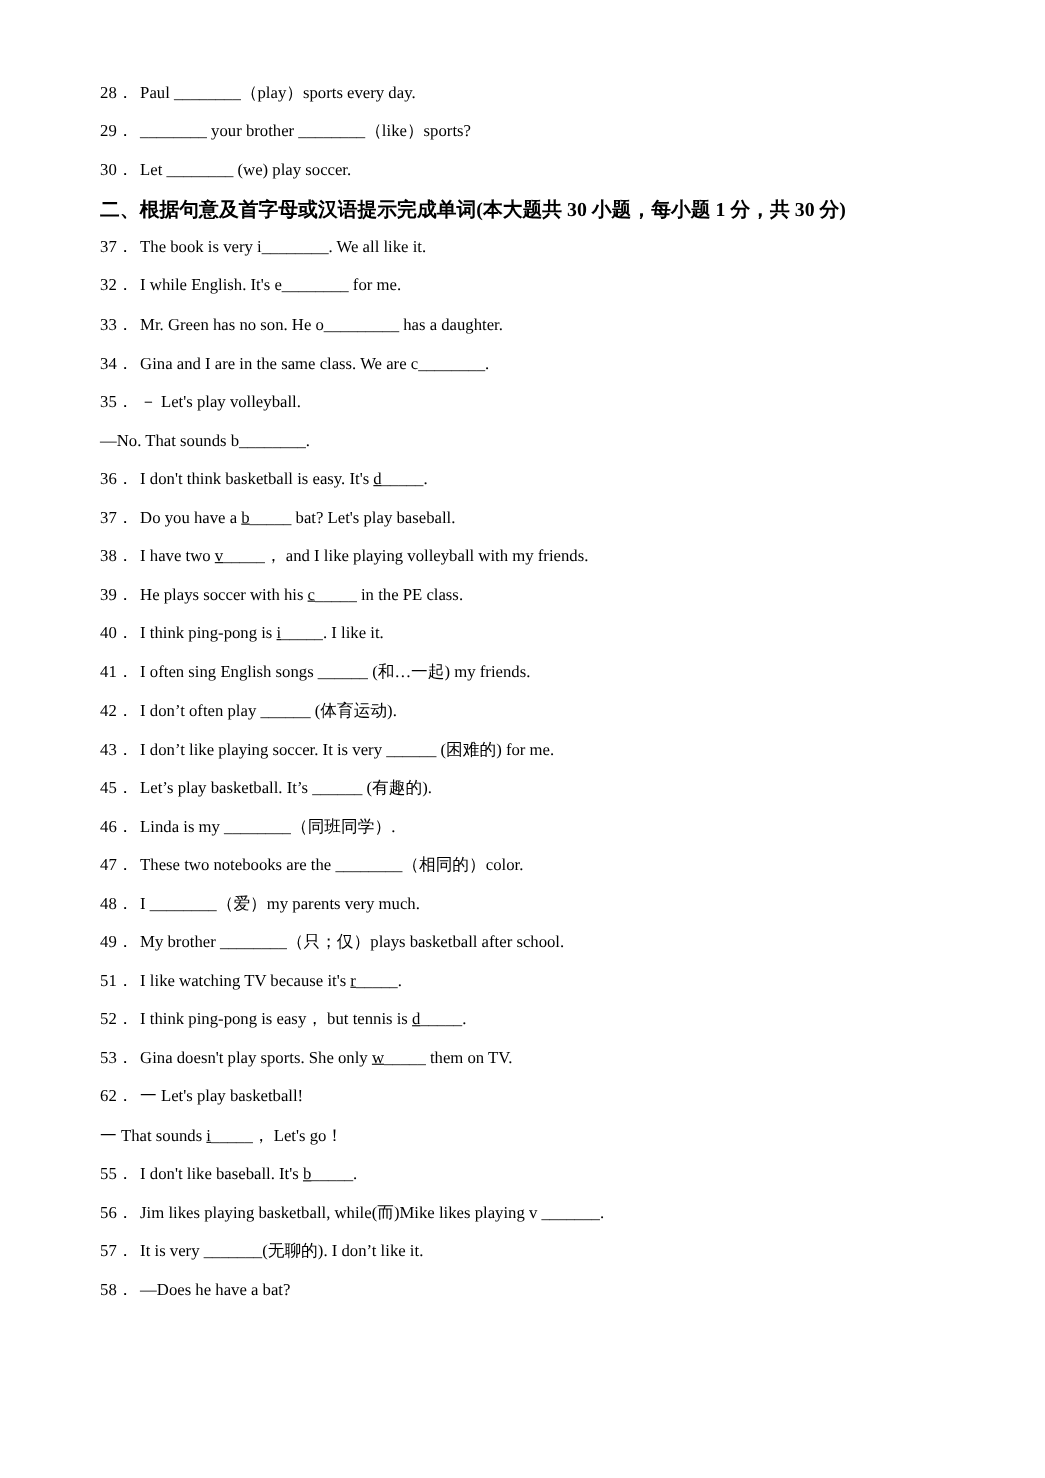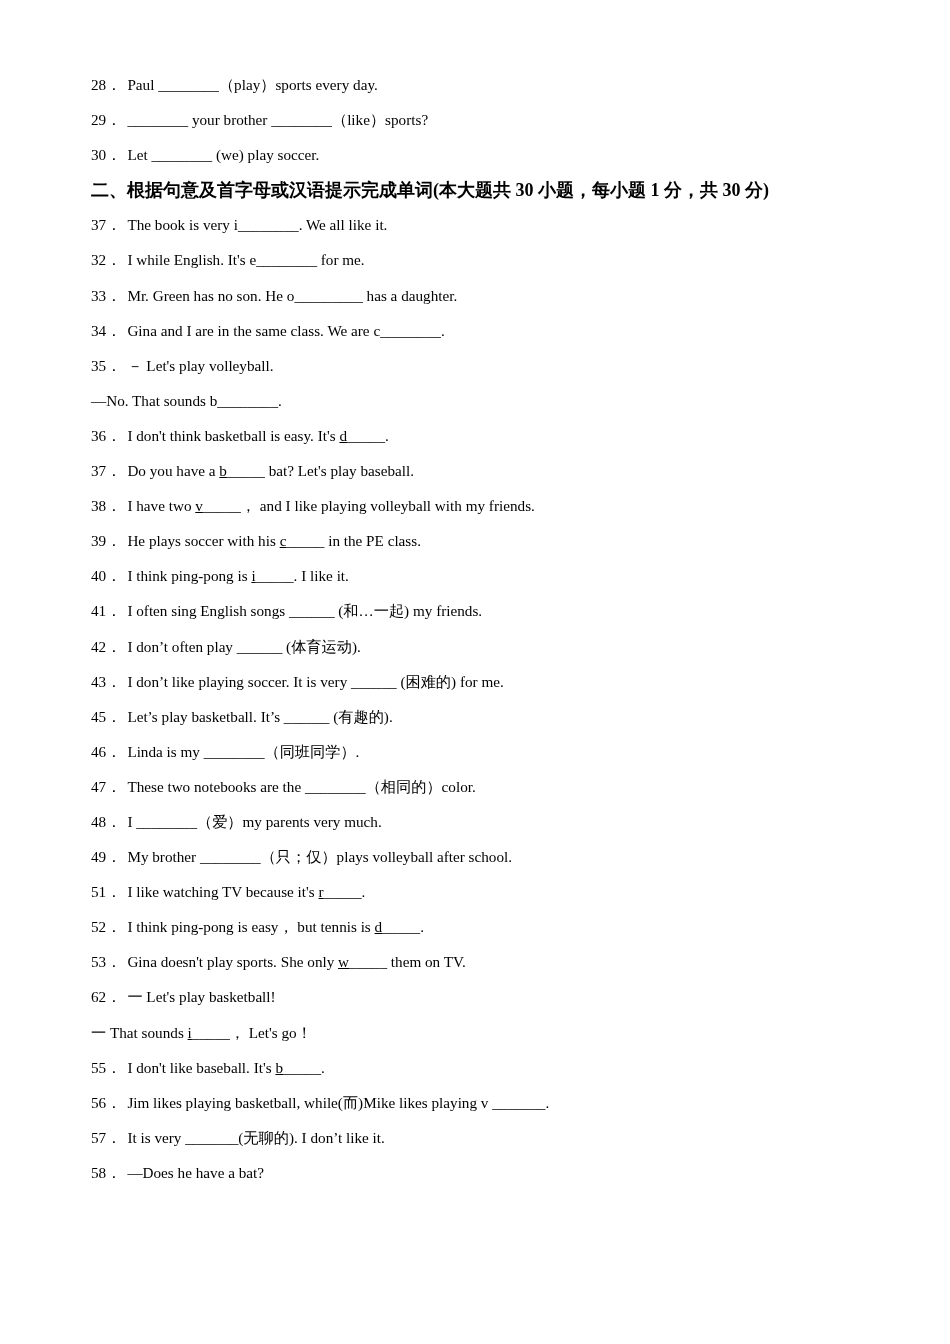--- a/index.html
+++ b/index.html
@@ -58,21 +58,21 @@
     <div class="line"><span class="num">38．</span><span>I have two </span><span class="u">v</span><span>_____， and I like playing volleyball with my friends.</span></div>
     <div class="line"><span class="num">39．</span><span>He plays soccer with his </span><span class="u">c</span><span>_____ in the PE class.</span></div>
     <div class="line"><span class="num">40．</span><span>I think ping-pong is </span><span class="u">i</span><span>_____. I like it.</span></div>
     <div class="line"><span class="num">41．</span><span>I often sing English songs ______ (和…一起) my friends.</span></div>
     <div class="line"><span class="num">42．</span><span>I don’t often play ______ (体育运动).</span></div>
     <div class="line"><span class="num">43．</span><span>I don’t like playing soccer. It is very ______ (困难的) for me.</span></div>
     <div class="line"><span class="num">45．</span><span>Let’s play basketball. It’s ______ (有趣的).</span></div>
     <div class="line"><span class="num">46．</span><span>Linda is my ________（同班同学）.</span></div>
     <div class="line"><span class="num">47．</span><span>These two notebooks are the ________（相同的）color.</span></div>
     <div class="line"><span class="num">48．</span><span>I ________（爱）my parents very much.</span></div>
-    <div class="line"><span class="num">49．</span><span>My brother ________（只；仅）plays volleyball after school.</span></div>
+    <div class="line"><span class="num">49．</span><span>My brother ________（只；仅）plays basketball after school.</span></div>
     <div class="line"><span class="num">51．</span><span>I like watching TV because it's </span><span class="u">r</span><span>_____.</span></div>
     <div class="line"><span class="num">52．</span><span>I think ping-pong is easy， but tennis is </span><span class="u">d</span><span>_____.</span></div>
     <div class="line"><span class="num">53．</span><span>Gina doesn't play sports. She only </span><span class="u">w</span><span>_____ them on TV.</span></div>
     <div class="line"><span class="num">62．</span><span>一 Let's play basketball!</span></div>
     <div class="line"><span>一 That sounds </span><span class="u">i</span><span>_____， Let's go！</span></div>
     <div class="line"><span class="num">55．</span><span>I don't like baseball. It's </span><span class="u">b</span><span>_____.</span></div>
     <div class="line"><span class="num">56．</span><span>Jim likes playing basketball, while(而)Mike likes playing v _______.</span></div>
     <div class="line"><span class="num">57．</span><span>It is very _______(无聊的). I don’t like it.</span></div>
     <div class="line"><span class="num">58．</span><span>—Does he have a bat?</span></div>
   </div>

